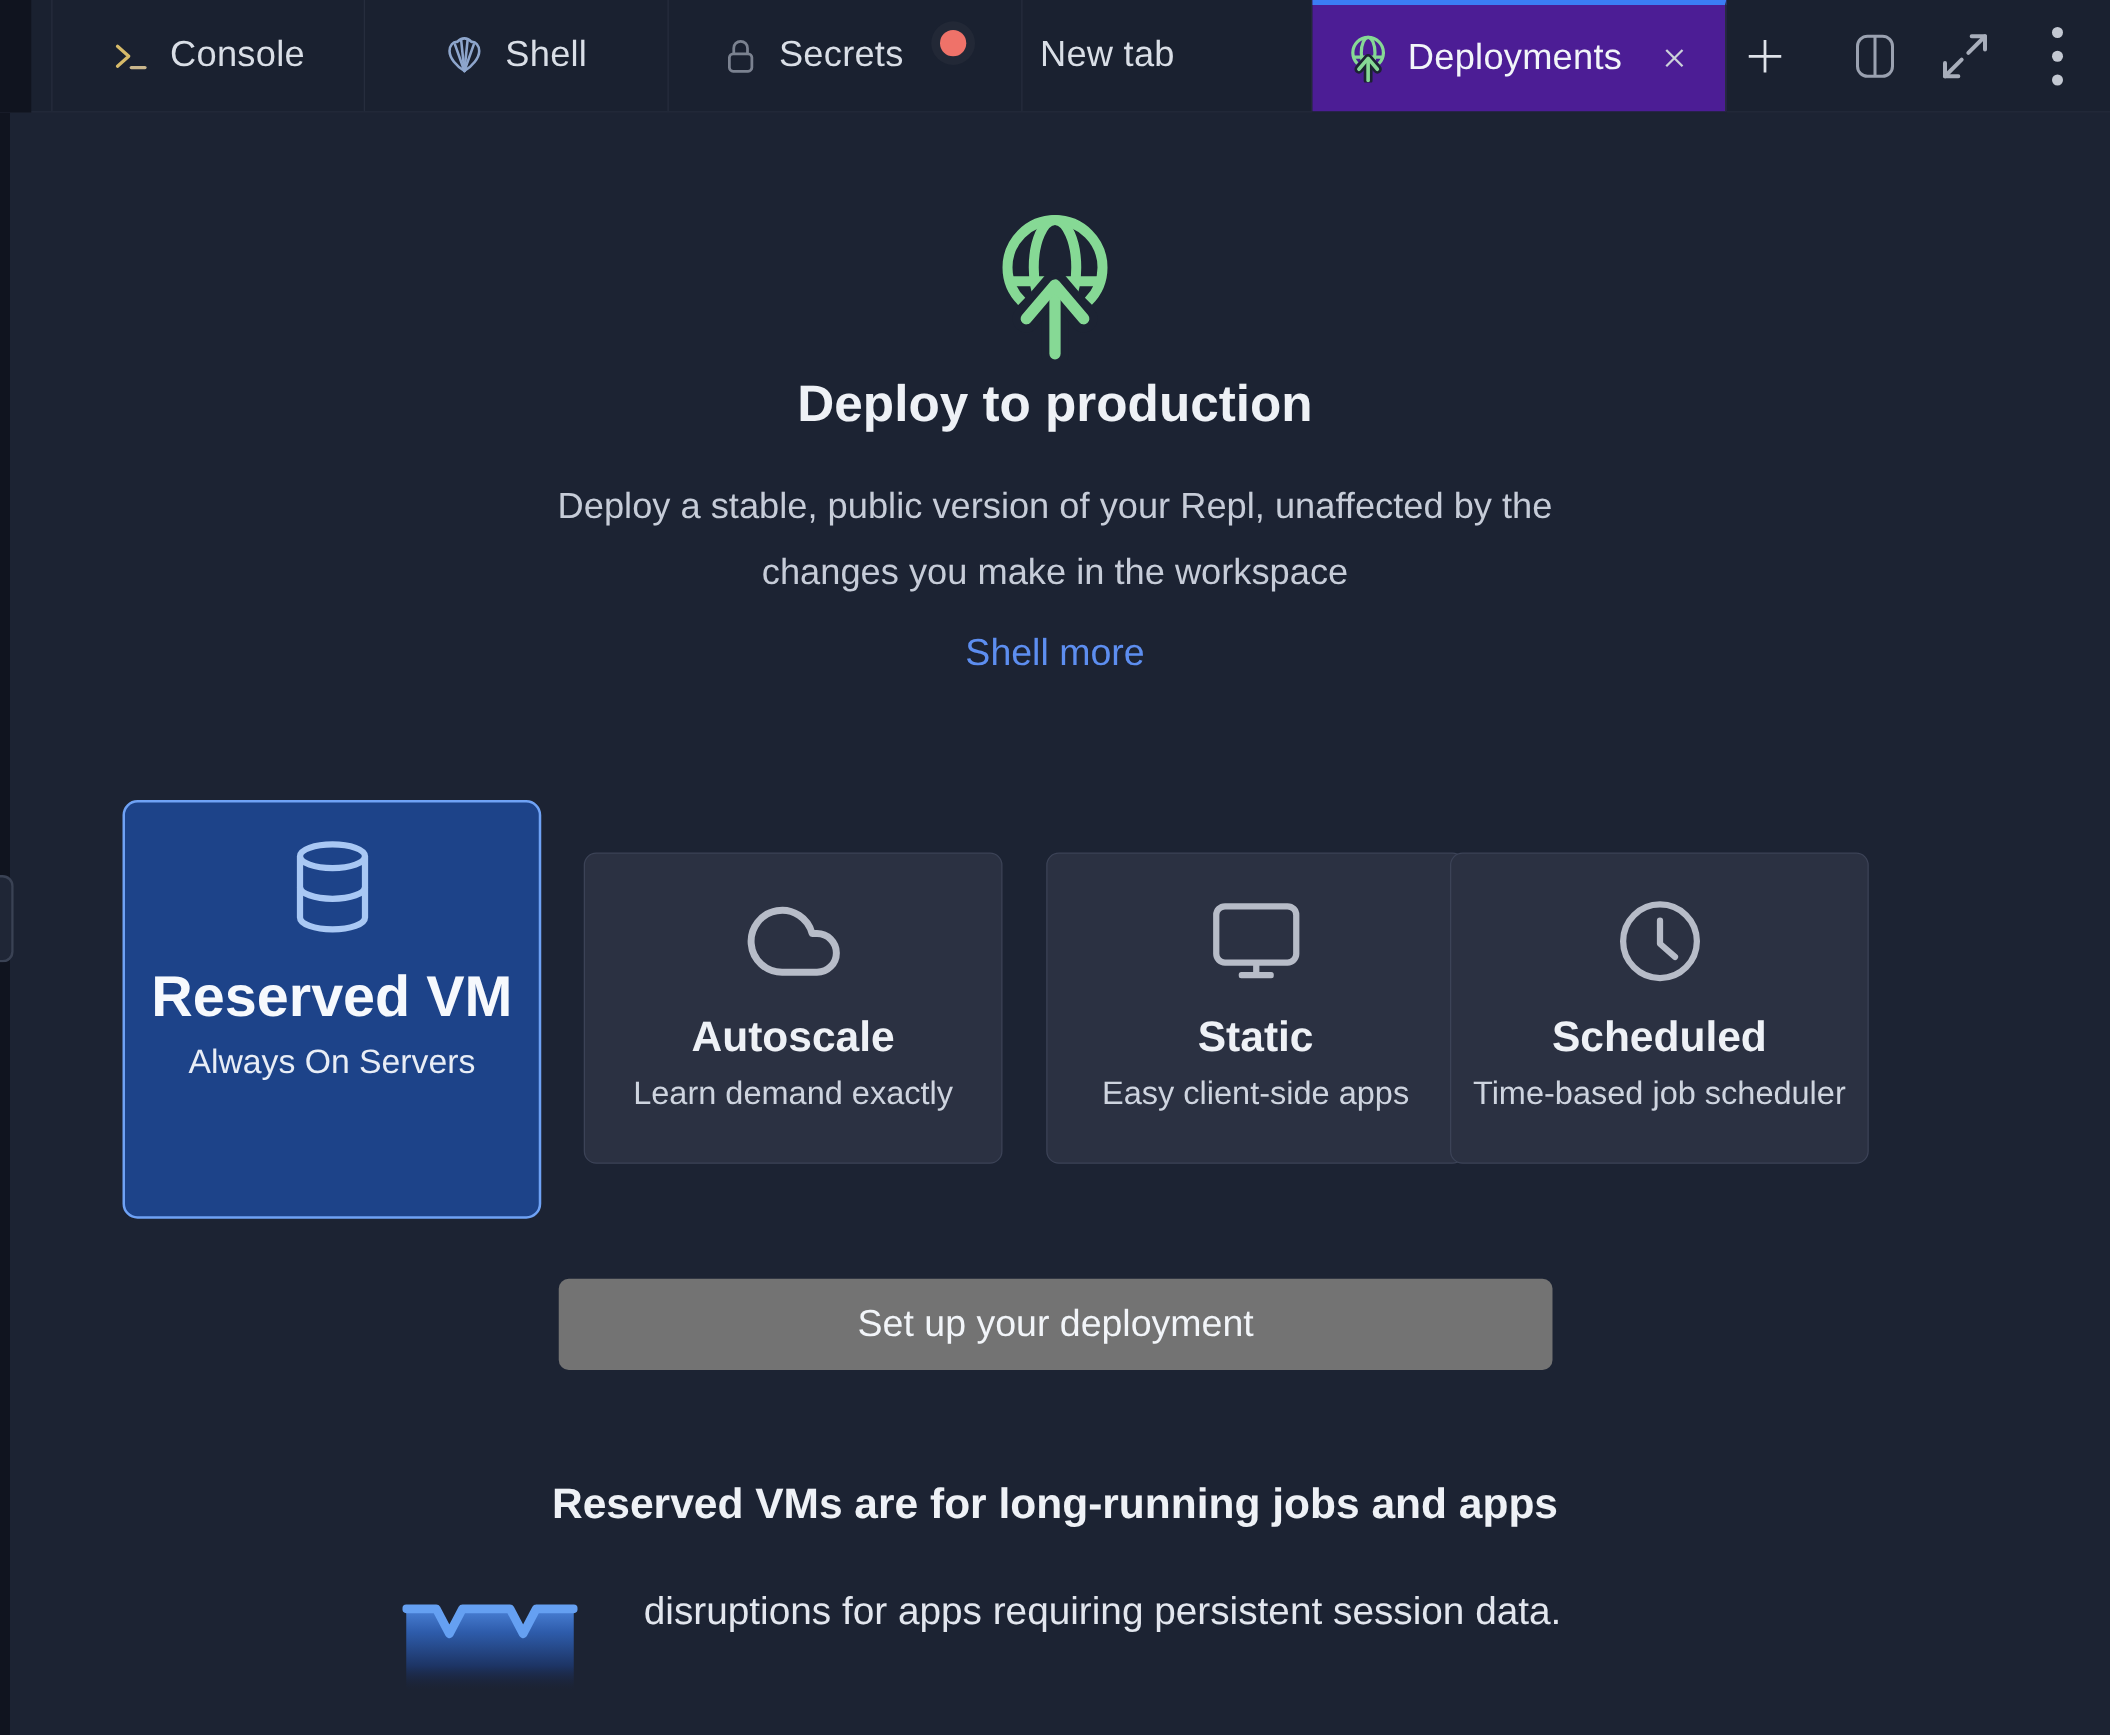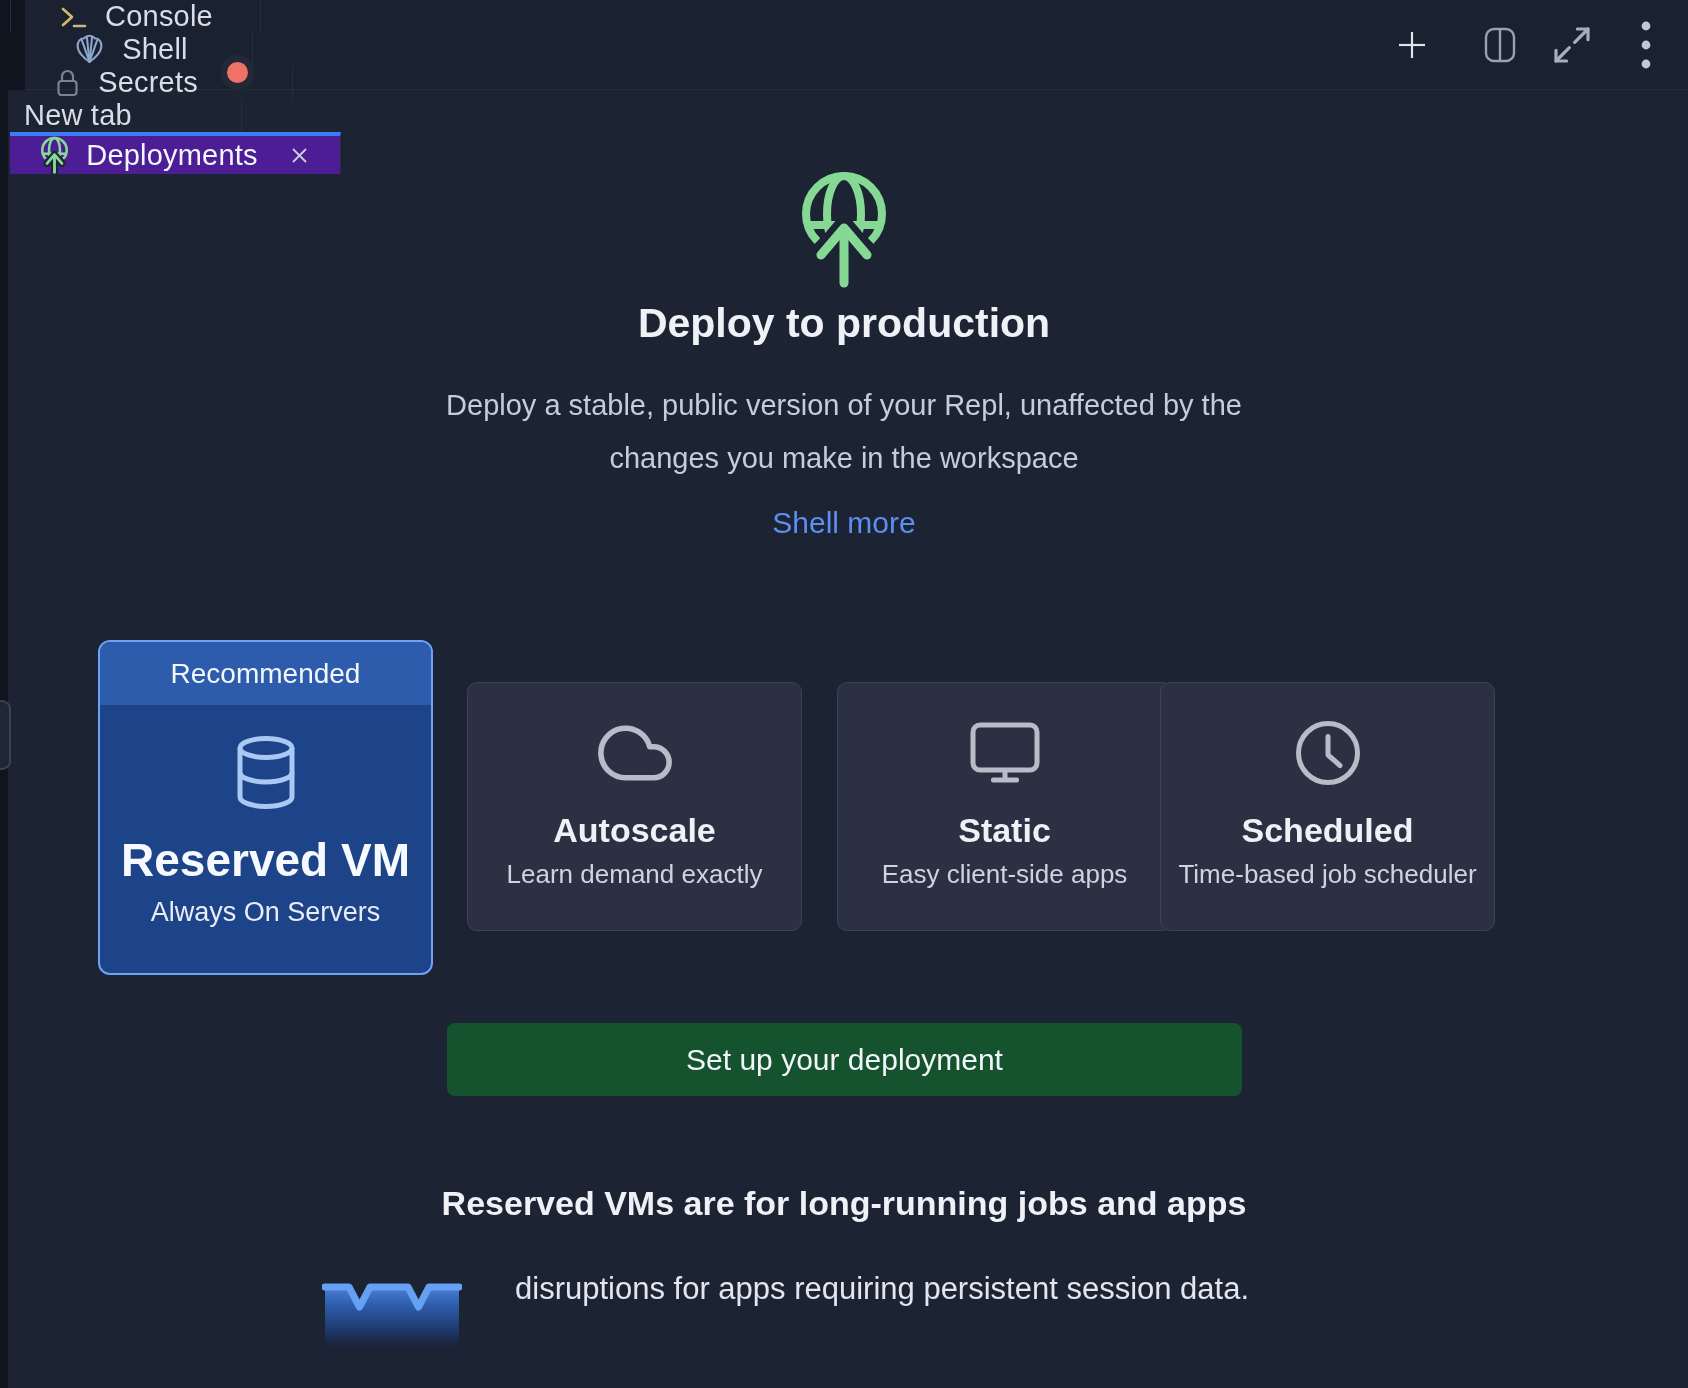--- a/index.html
+++ b/index.html
@@ -6,21 +6,21 @@
   html,body { width:1688px; height:1388px; background:#171c2b; }
   .screen {
     position:relative; width:1688px; height:1388px; overflow:hidden;
     background:#1c2333; font-family:"Liberation Sans", sans-serif;
   }
 
   
   .tabbar {
     position:absolute; top:0; left:0; width:100%; height:90px;
     background:#1a2130; border-bottom:1px solid #242b3b;
-    display:flex; align-items:stretch; padding-left:10px; z-index:5;flex-direction:column;
+    display:flex; align-items:stretch; padding-left:41px; z-index:5;
   }
   .tabbar-start { position:absolute; left:0; top:0; width:25px; height:90px; background:#10141f; }
   .tab {
     display:flex; align-items:center; justify-content:center; gap:17px;
     border-right:1px solid #262d3d; cursor:pointer; position:relative; flex:none;
   }
   .tab.console { width:251px; border-left:1px solid #262d3d; }
   .tab.shell { width:243px; }
   .tab.secrets { width:283px; }
   .tab.newtab { width:232px; justify-content:flex-start; padding-left:14px; }
@@ -80,21 +80,21 @@
     display:flex; align-items:center; justify-content:center;
     font-size:28px; font-weight:500; color:#f3f6fb;
   }
   .card.reserved .icon { margin-top:28px; height:80px; }
   .card.reserved .title { margin-top:20px; font-size:46px; color:#f6f9fd; }
   .card.reserved .subtitle { margin-top:10px; font-size:27px; color:#e8edf6; }
 
   
   .cta {
     position:absolute; left:447px; top:1023px; width:795px; height:73px;
-    background:#14532d; border:none; border-radius:8px;
+    background:#737373; border:none; border-radius:8px;
     font-family:inherit; font-size:30px; font-weight:500; color:#f2f5f9;
     display:flex; align-items:center; justify-content:center; cursor:pointer;
   }
 
   
   .info-heading { position:absolute; top:1184px; left:0; width:100%; text-align:center;
     font-size:34px; font-weight:700; color:#eef1f6; }
   .info-image { position:absolute; left:322px; top:1274px; }
   .info-text { position:absolute; left:515px; top:1262px;
     font-size:31px; line-height:53px; color:#e2e6ee; }
@@ -233,21 +233,20 @@
   <h1 class="hero-title">Deploy to production</h1>
 
   <div class="hero-desc">
     <div>Deploy a stable, public version of your Repl, unaffected by the</div>
     <div>changes you make in the workspace</div>
   </div>
 
   <a class="learn-more">Shell more</a>
 
   <div class="card reserved">
-    <div class="reserved-header">Recommended</div>
     <div class="icon">
       <svg width="66" height="76" viewBox="0 0 66 76" fill="none" stroke="#a9c8f4" stroke-width="5">
         <ellipse cx="33" cy="13" rx="26" ry="9.5"></ellipse>
         <path d="M7 13 V62 a26 9.5 0 0 0 52 0 V13"></path>
         <path d="M7 37.5 a26 9.5 0 0 0 52 0"></path>
       </svg>
     </div>
     <div class="title">Reserved VM</div>
     <div class="subtitle">Always On Servers</div>
   </div>

